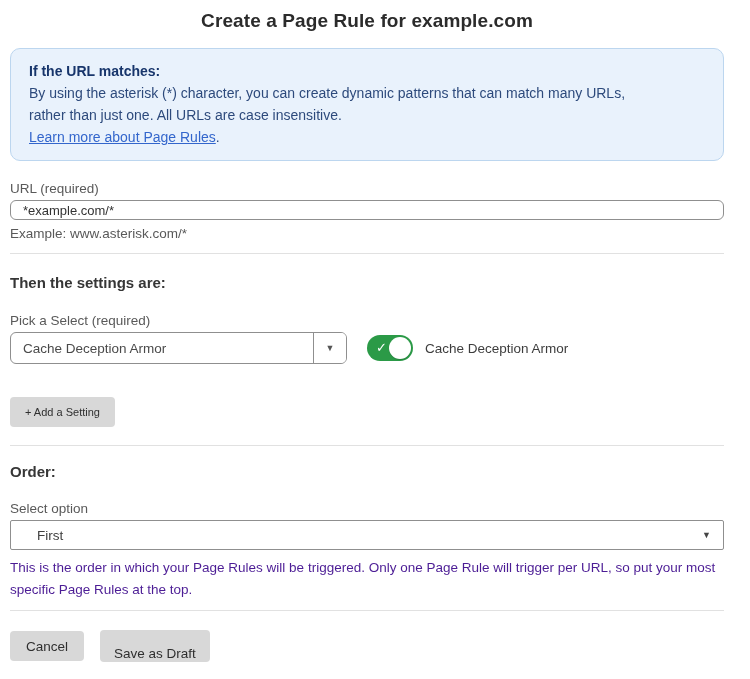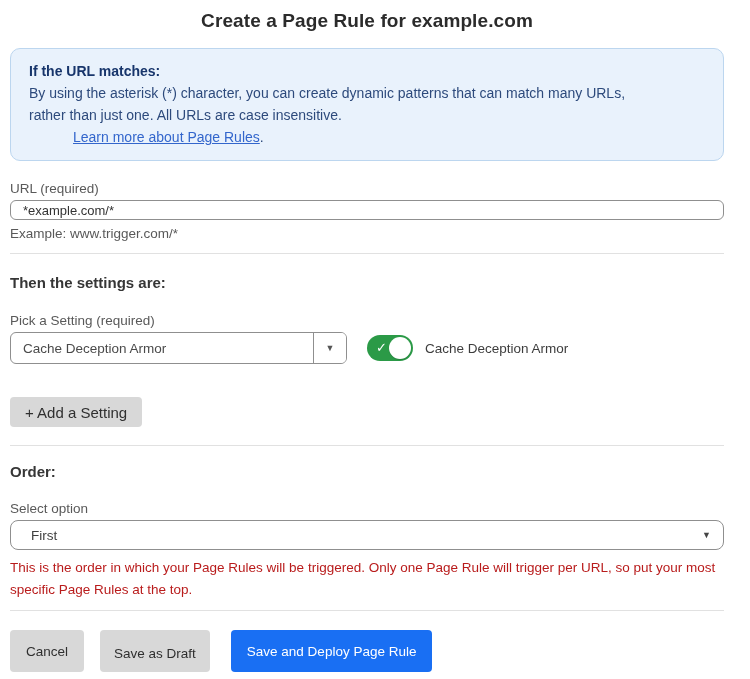--- a/index.html
+++ b/index.html
@@ -23,21 +23,21 @@
     margin-top:16px;
     background:#e9f2fc;
     border:1px solid #bcd6ef;
     border-radius:10px;
     padding:11px 18px 12px;
     font-size:14px; line-height:22px;
     color:#2d4a7c;
   }
   .info-heading { font-weight:700; color:#17356b; }
   .info-link-line a {
-    color:#3366cc; text-decoration:underline; cursor:pointer;margin-left:44px;
+    color:#3366cc; text-decoration:underline; cursor:pointer;
   }
   .info-link-line span { color:#2d4a7c; }
 
   .field-label {
     margin-top:20px; margin-bottom:4px;
     font-size:13.5px; color:#595959;
   }
   .text-input {
     display:block; width:100%; height:20px;
     border:1px solid #8f8f8f; border-radius:6px;
@@ -96,42 +96,42 @@
   .toggle .check {
     position:absolute; left:9px; top:0; height:26px;
     line-height:25px; color:#fff; font-size:13px; font-weight:700;
   }
   .toggle-label { margin-left:12px; font-size:13.5px; color:#3d3d3d; }
 
   .gray-btn {
     display:inline-block; margin-top:33px;
     background:#d8d8d8; border:none; border-radius:4px;
     height:30px; padding:0 15px;
-    font-size:15px; color:#2f2f2f; font-family:inherit;
+    font-size:11px; color:#2f2f2f; font-family:inherit;
     cursor:pointer;
   }
 
   .select-box {
     position:relative; margin-top:4px; height:30px; width:100%;
-    border:1px solid #8f8f8f; border-radius:8px; background:#fff;
+    border:1px solid #8f8f8f; border-radius:2px; background:#fff;
     display:flex; align-items:center;
-    padding:0 32px 0 20px; font-size:13.5px; color:#3f3f3f;
+    padding:0 32px 0 26px; font-size:13.5px; color:#3f3f3f;
     cursor:pointer;
   }
   .select-box .caret-glyph {
     position:absolute; right:12px; top:50%; transform:translateY(-50%);
     color:#444;
   }
   .order-helper {
-    margin-top:7px; font-size:13.5px; line-height:22px; color:#b91c1c;
+    margin-top:7px; font-size:13.5px; line-height:22px; color:#4c1d95;
   }
 
   .footer { display:flex; align-items:center; margin-top:19px; }
   .footer .btn {
-    height:42px; border:none; border-radius:4px;
+    height:30px; border:none; border-radius:4px;
     font-size:13.5px; font-family:inherit; cursor:pointer;
   }
   .btn-cancel { background:#d8d8d8; color:#2f2f2f; padding:0 16px; }
   .btn-draft  { background:#d8d8d8; color:#2f2f2f; padding:16px 14px; margin-left:16px; }
   .btn-deploy {
     background:#196ff3; color:#ffffff; padding:0 16px;
     margin-left:21px; border-radius:5px;
   }
 
   .picker-wrap { margin-top:4px; }
@@ -145,27 +145,27 @@
 
   <div class="info-box">
     <div class="info-heading">If the URL matches:</div>
     <div class="info-body-line">By using the asterisk (*) character, you can create dynamic patterns that can match many URLs,</div>
     <div class="info-body-line">rather than just one. All URLs are case insensitive.</div>
     <div class="info-link-line"><a href="#">Learn more about Page Rules</a><span>.</span></div>
   </div>
 
   <div class="field-label">URL (required)</div>
   <input type="text" class="text-input" value="*example.com/*" style="">
-  <div class="field-helper">Example: www.trigger.com/*</div>
+  <div class="field-helper">Example: www.asterisk.com/*</div>
 
   <hr class="divider d1">
 
   <h2 class="section-heading settings-heading">Then the settings are:</h2>
 
-  <div class="field-label picker-label">Pick a Setting (required)</div>
+  <div class="field-label picker-label">Pick a Select (required)</div>
   <div class="setting-row picker-wrap">
     <div class="dropdown">
       <span class="dropdown-value">Cache Deception Armor</span>
       <span class="caret-box">
           <span class="caret-glyph">▼</span>
         </span>
     </div>
     <div class="toggle-group">
       <div class="toggle">
         <span class="check">✓</span>
@@ -186,16 +186,15 @@
     <span>First</span>
     <span class="caret-glyph">▼</span>
   </div>
   <div class="order-helper">This is the order in which your Page Rules will be triggered. Only one Page Rule will trigger per URL, so put your most specific Page Rules at the top.</div>
 
   <hr class="divider d3">
 
   <div class="footer">
     <button class="btn btn-cancel">Cancel</button>
     <button class="btn btn-draft">Save as Draft</button>
-    <button class="btn btn-deploy">Save and Deploy Page Rule</button>
   </div>
 
 </div>
 
 </body></html>

